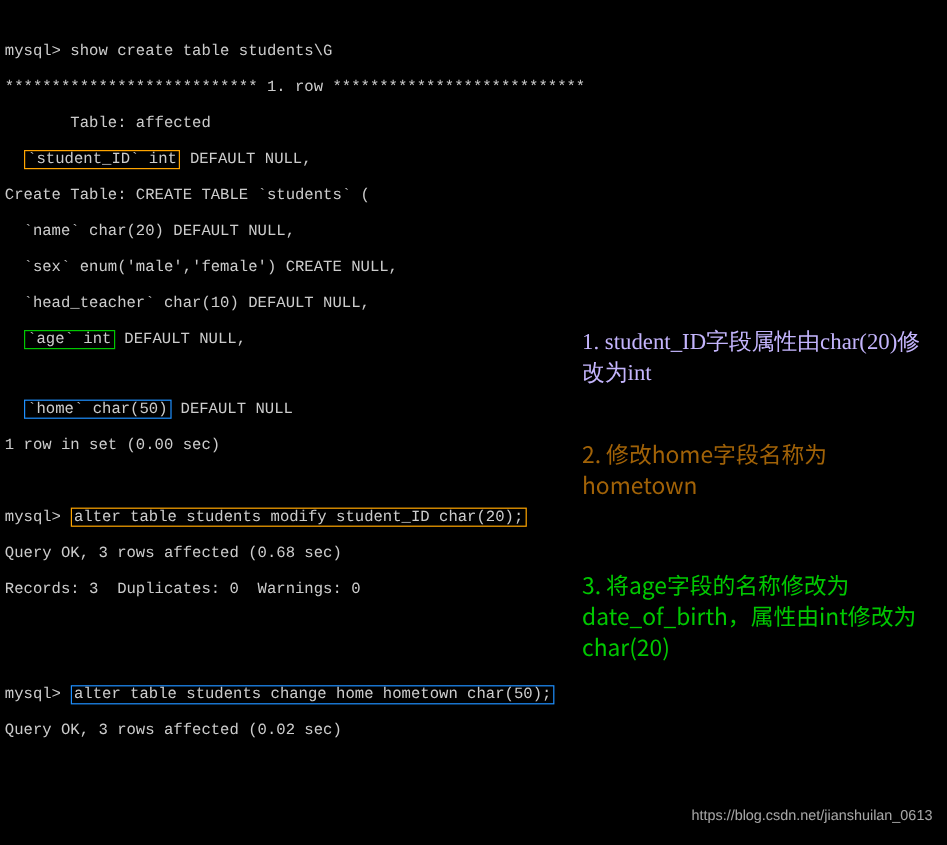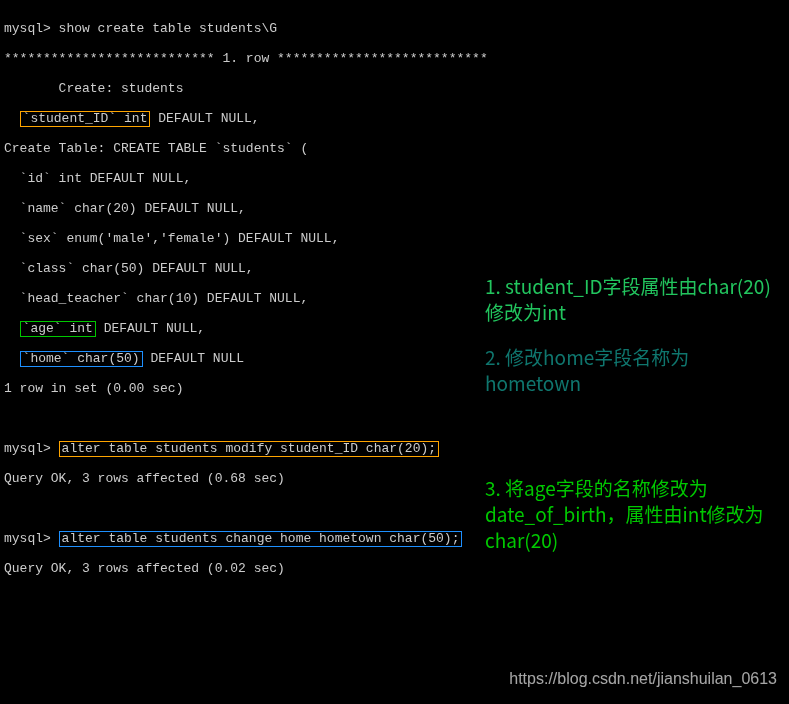--- a/index.html
+++ b/index.html
@@ -10,82 +10,81 @@
     background: #000;
     color: #ccc;
     font-family: "Courier New", Consolas, monospace;
     font-size: 13px;
     line-height: 15px;
     overflow: hidden;
   }
   .terminal {
     position: relative;
     white-space: pre;
-    padding: 6px 4px;
+    padding: 20px 4px;
     width: 789px;
     height: 704px;
     box-sizing: border-box;
   }
   .line { display: block; }
   .hl {
     display: inline-block;
     border: 1.5px solid;
     padding: 0 2px;
     margin: -2px 0;
     line-height: 14px;
   }
   .b-orange { border-color: #ffa500; }
   .b-green  { border-color: #00c800; }
-  .b-blue   { border-color: #1e90ff; }
+  .b-blue   { border-color: #1e90ff; margin-top: 28px; }
 
   .annotations {
     position: absolute;
     top: 0; left: 0; width: 789px; height: 704px;
     pointer-events: none;
     font-family: "Microsoft YaHei", "PingFang SC", "Noto Sans CJK SC", sans-serif;
     font-size: 19px;
     line-height: 26px;
     font-weight: 400;
   }
   .ann {
     position: absolute;
     white-space: pre-wrap;
   }
-  .ann-orange { color: #22c55e; }
-  .ann-blue   { color: #0f766e; }
+  .ann-orange { color: #c4b5fd; font-family: Liberation Serif, serif; }
+  .ann-blue   { color: #a16207; margin-top: 22px; }
   .ann-green  { color: #00c800; }
   .watermark {
     position: absolute;
     right: 12px;
     bottom: 12px;
     color: rgba(255,255,255,0.65);
     font-family: Arial, sans-serif;
-    font-size: 16px;
+    font-size: 12px;
   }
 </style>
 </head>
 <body>
 
 <div class="terminal">
 <span class="line">mysql&gt; show create table students\G</span>
 <span class="line">*************************** 1. row ***************************</span>
-<span class="line">       Create: students</span>
+<span class="line">       Table: affected</span>
 <span class="line">  <span class="hl b-orange">`student_ID` int</span><span> DEFAULT NULL,</span></span>
 <span class="line"><span>Create Table: </span><span>CREATE TABLE `students` (</span></span>
-<span class="line">  `id` int DEFAULT NULL,</span>
 <span class="line">  `name` char(20) DEFAULT NULL,</span>
-<span class="line">  `sex` enum('male','female') DEFAULT NULL,</span>
-<span class="line">  `class` char(50) DEFAULT NULL,</span>
+<span class="line">  `sex` enum('male','female') CREATE NULL,</span>
 <span class="line">  `head_teacher` char(10) DEFAULT NULL,</span>
 <span class="line">  <span class="hl b-green">`age` int</span><span> DEFAULT NULL,</span></span>
 <span class="line">  <span class="hl b-blue">`home` char(50)</span><span> DEFAULT NULL</span></span>
 <span class="line">1 row in set (0.00 sec)</span>
 <span class="line"> </span>
 <span class="line"><span>mysql&gt; </span><span class="hl b-orange">alter table students modify student_ID char(20);</span></span>
 <span class="line">Query OK, 3 rows affected (0.68 sec)</span>
+<span class="line">Records: 3  Duplicates: 0  Warnings: 0</span>
 <span class="line"> </span>
 <span class="line"><span>mysql&gt; </span><span class="hl b-blue">alter table students change home hometown char(50);</span></span>
 <span class="line">Query OK, 3 rows affected (0.02 sec)</span>
 <span class="line"> </span>
 
 
 
 
 
 

